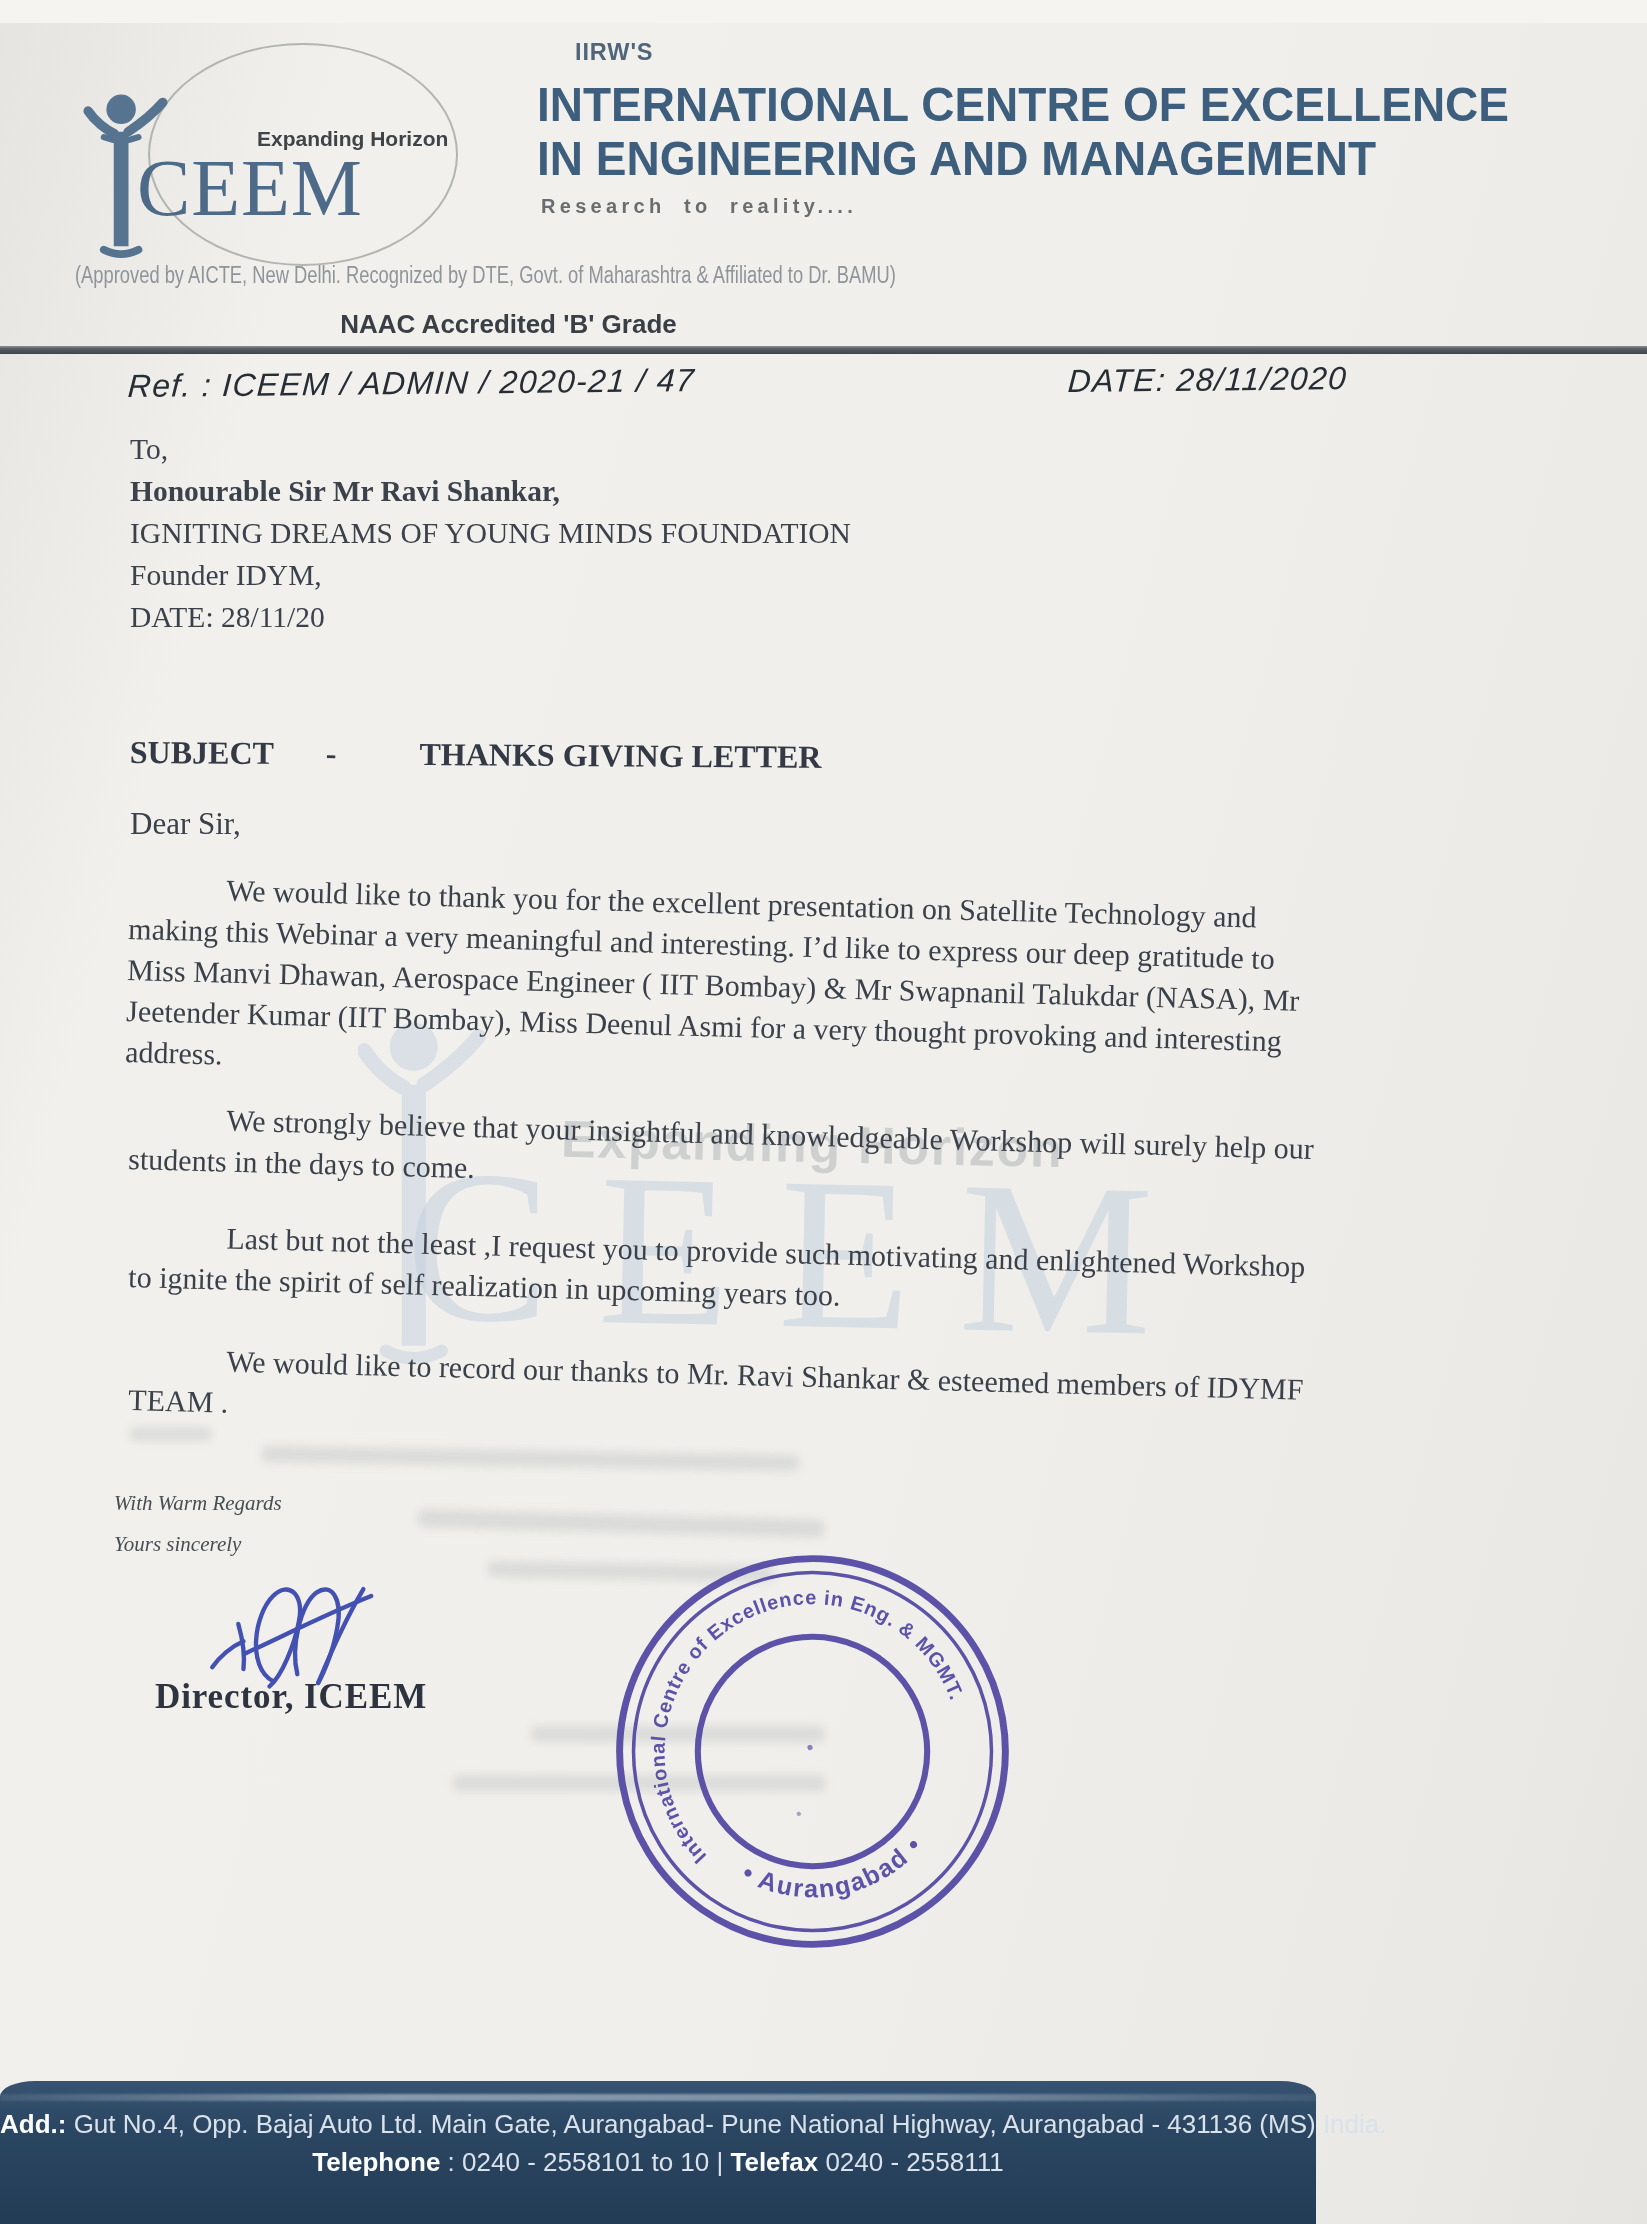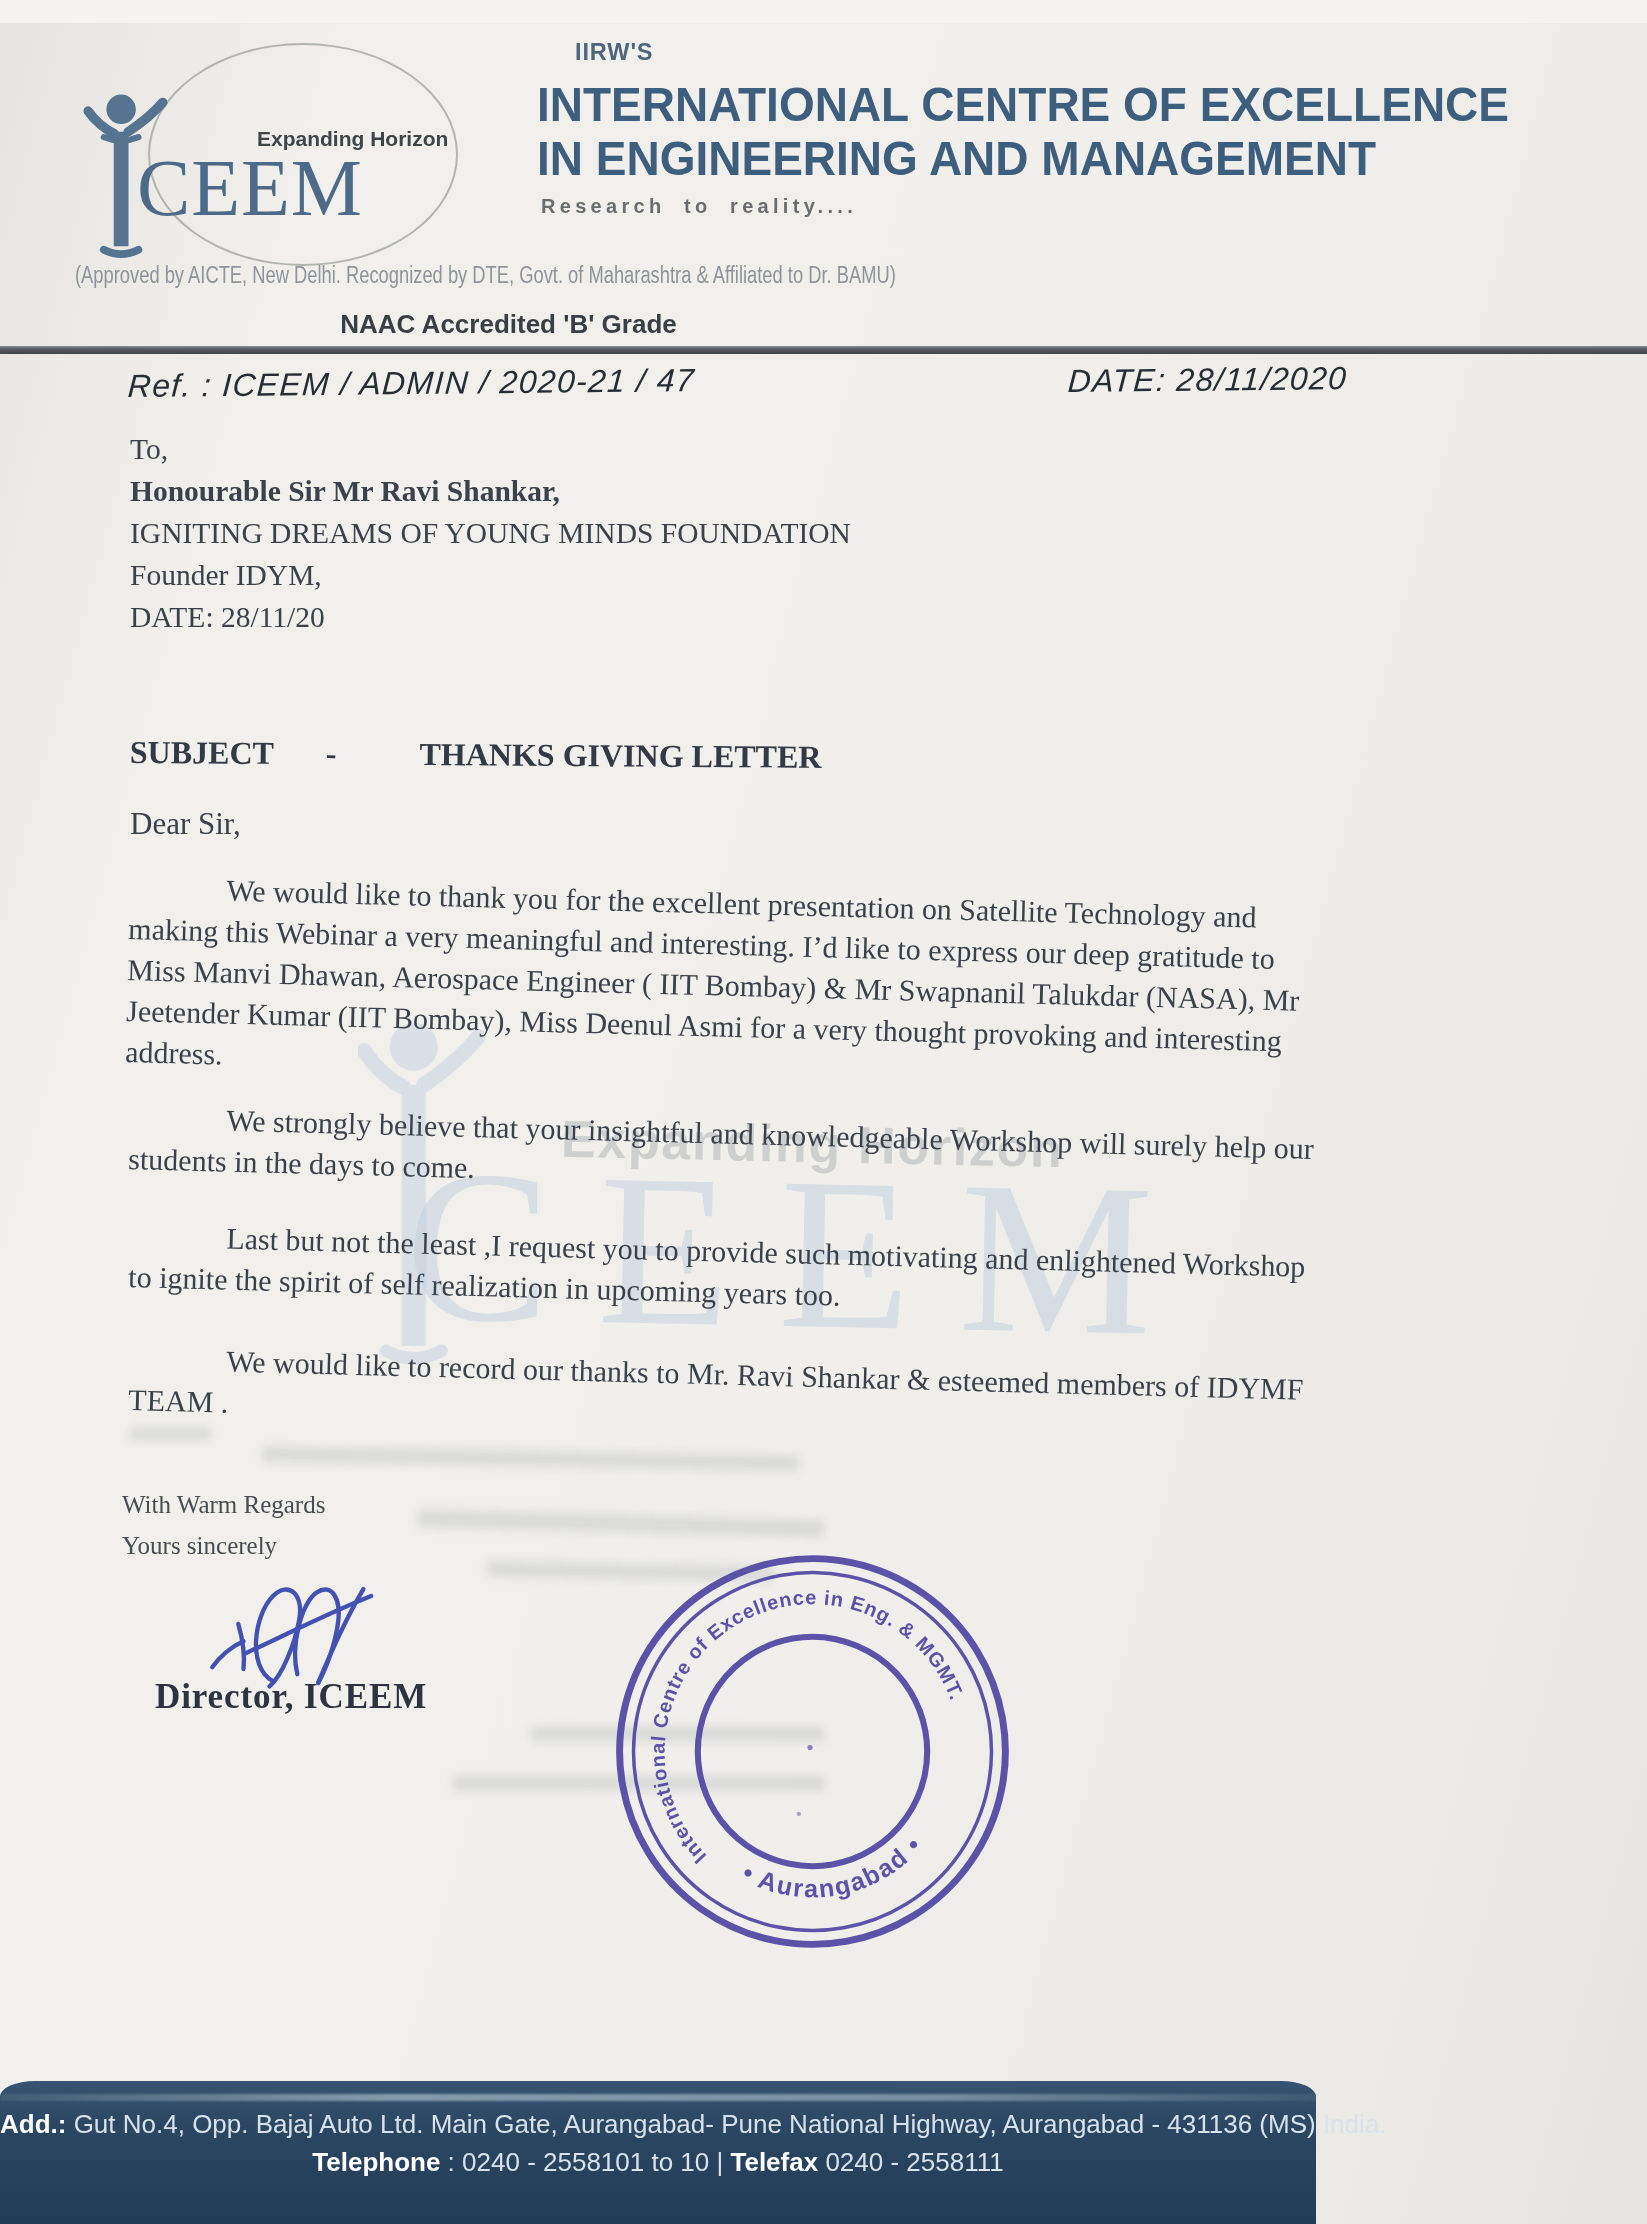--- a/index.html
+++ b/index.html
@@ -41,21 +41,21 @@
   
   .recipient { left:130px; top:428px; font-size:29.5px; line-height:42px; color:#3c424b; }
   .recipient .bold { font-weight:bold; }
   .subject-row { left:130px; top:734px; font-weight:bold; font-size:32px; color:#333a45;
     transform:rotate(.4deg); transform-origin:0 0; }
   .subject-row .dash { margin:0 83px 0 52px; }
   .salutation { left:130px; top:806px; font-size:31px; color:#3b414a; }
   .bodypara { left:130px; width:1384px; font-size:30px; line-height:41px; color:#3b414a;
     white-space:pre-line; text-indent:97px; transform:rotate(1.5deg); transform-origin:0 0; }
   .p1 { top:867px; } .p2 { top:1097px; } .p3 { top:1215px; } .p4 { top:1338px; }
-  .closing { left:122px; font-size:25px; color:#474d52; }
+  .closing { left:114px; font-size:21px; color:#474d52;font-style:italic; }
   .c1 { top:1491px; } .c2 { top:1532px; }
   .signature { left:193px; top:1570px; width:200px; height:139px; }
   .director { left:155px; top:1677px; font-weight:bold; font-size:35px; letter-spacing:0.9px; color:#2d343f; }
 
   
   .wm-figure { left:358px; top:1019px; width:152px; height:352px; opacity:.5; z-index:1; }
   .wm-tagline { left:561px; top:1114px; font-family:"Liberation Sans",sans-serif; font-weight:bold;
     font-size:52px; letter-spacing:1.7px; color:#a6abb0; opacity:.45; transform:rotate(1.2deg); z-index:1; }
   .wm-letters { left:408px; top:1137px; font-size:217px; line-height:1; letter-spacing:48px;
     color:#c4d1df; opacity:.55; transform:rotate(1.2deg); transform-origin:0 0; z-index:1; }

